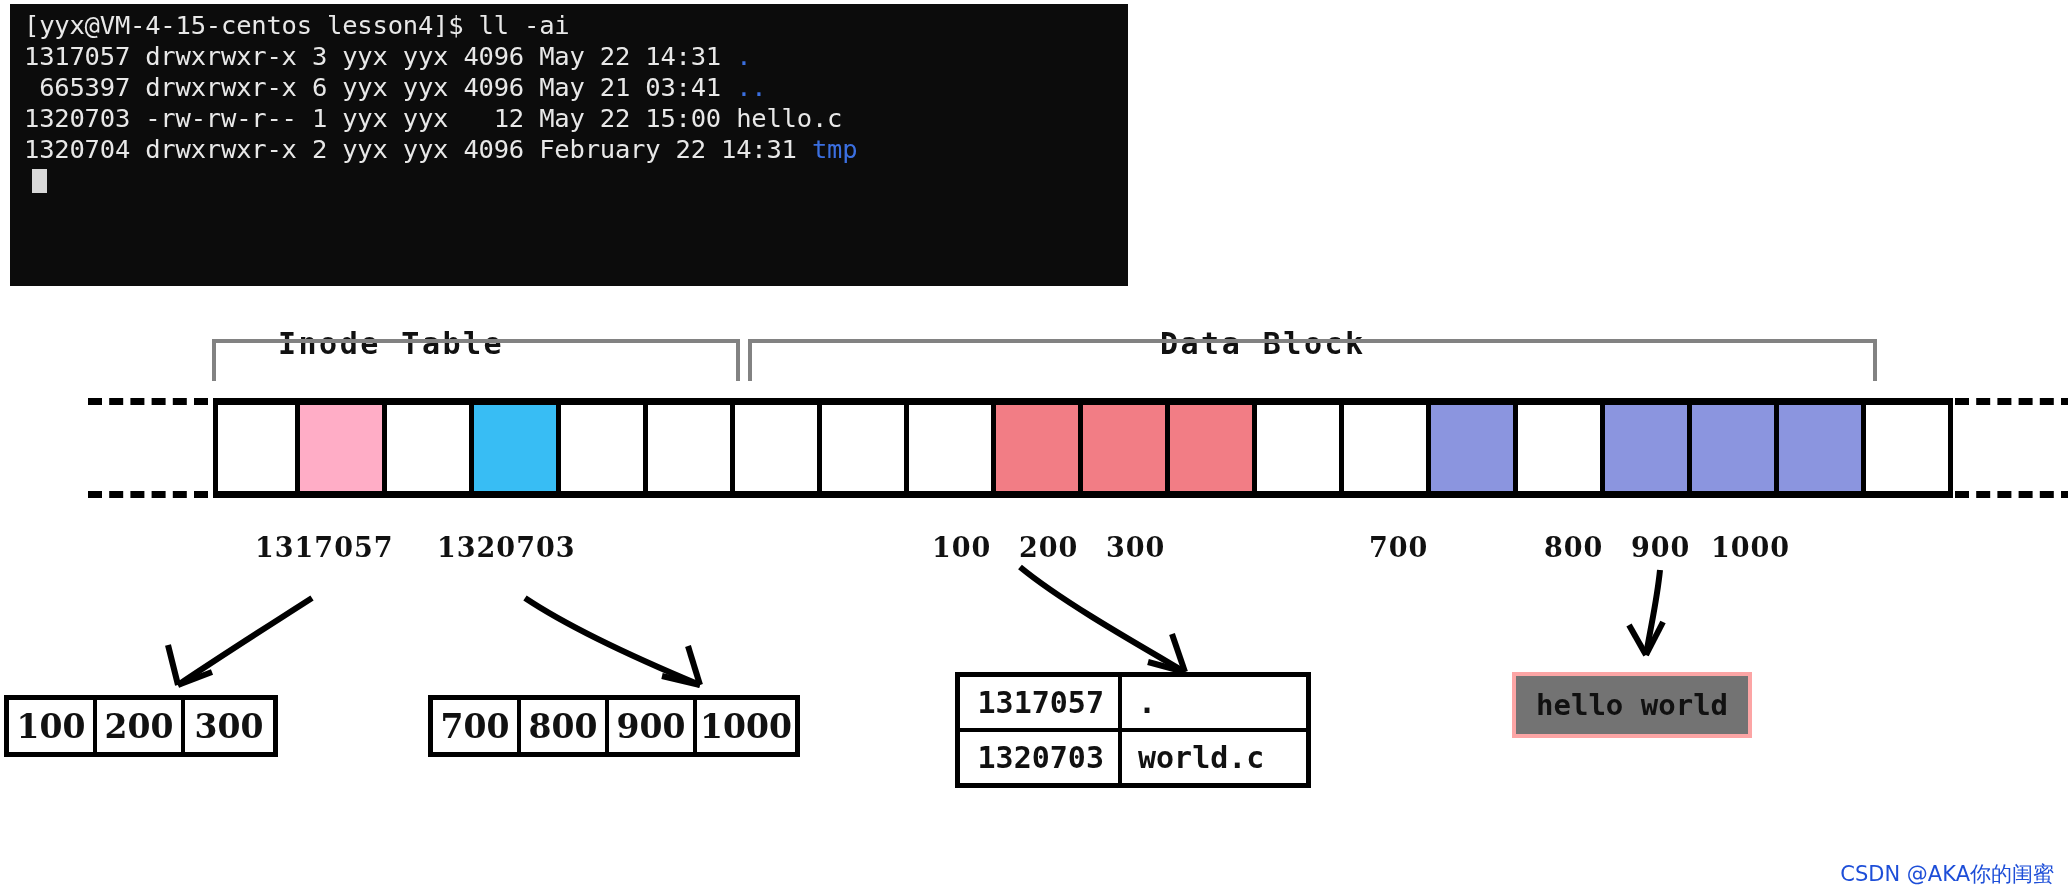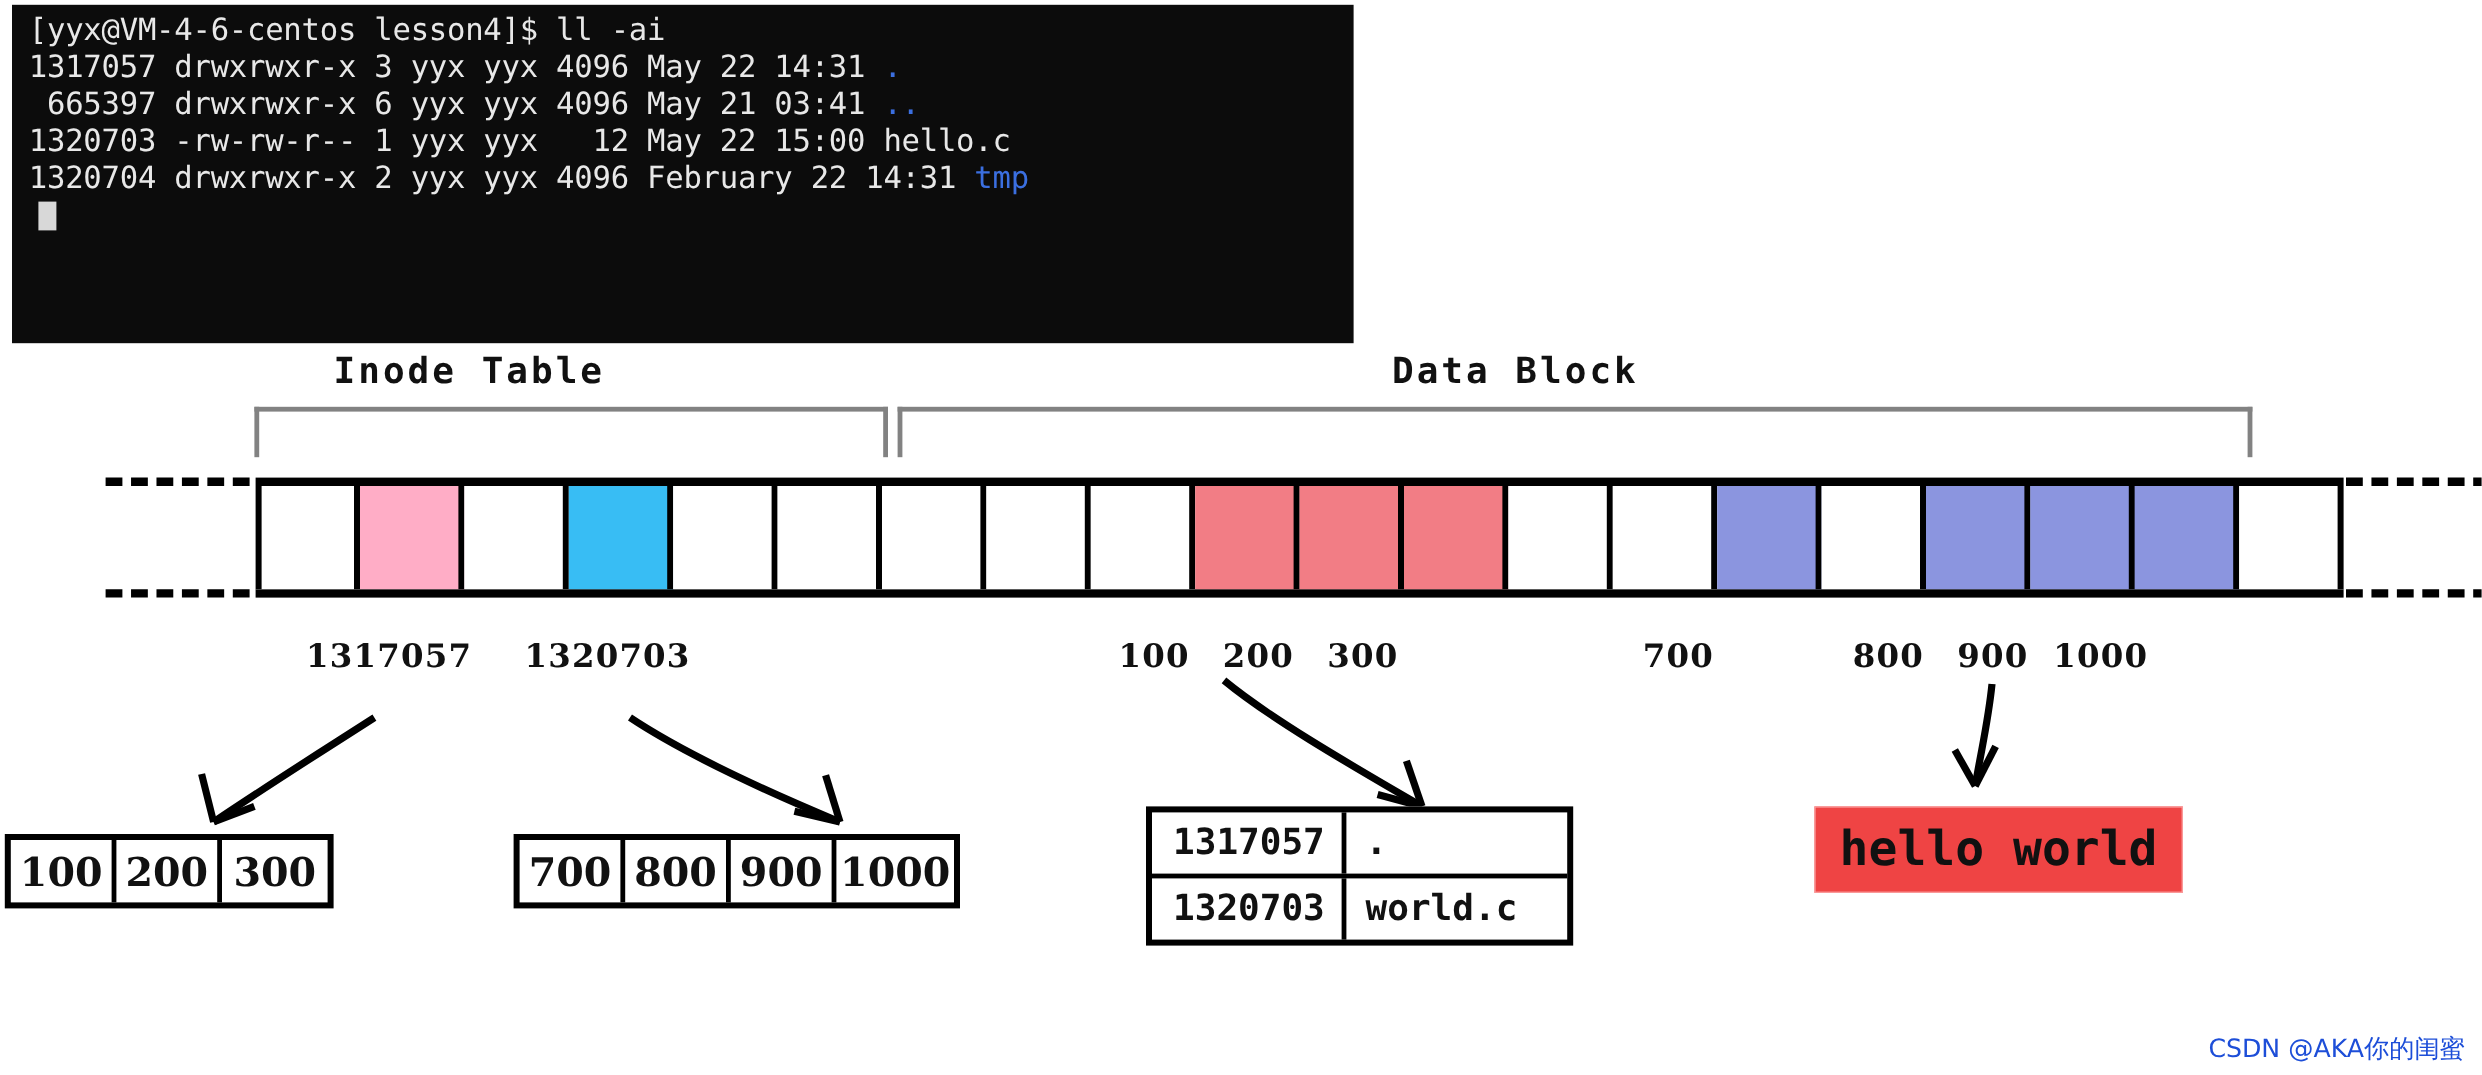--- a/index.html
+++ b/index.html
@@ -12,21 +12,21 @@
   .tline{color:#e8e8e8;font-size:25.5px;line-height:31px;white-space:pre;
          padding-left:14px;font-family:"DejaVu Sans Mono","Liberation Mono",monospace;
          letter-spacing:-0.2px;}
   .blue{color:#3b6fe0;}
   .cursorblk{display:inline-block;width:15px;height:24px;background:#d8d8d8;
              vertical-align:-4px;margin-left:8px;}
 
   
   .seclabel{position:absolute;font-size:30px;font-weight:bold;color:#111;
             letter-spacing:2.5px;white-space:nowrap;
-            font-family:"DejaVu Sans Mono","Liberation Mono",monospace;}
+            font-family:"DejaVu Sans Mono","Liberation Mono",monospace;margin-top:34px;}
 
   
   .bracket{position:absolute;height:42px;border:4px solid #828282;
            border-bottom:none;box-sizing:border-box;}
 
   
   #strip{position:absolute;left:213px;top:398px;height:100px;
          border-top:7px solid #000;border-bottom:7px solid #000;
          display:flex;box-sizing:border-box;}
   .cell{width:87px;height:100%;border-right:5px solid #000;box-sizing:border-box;background:#fff;}
@@ -57,36 +57,36 @@
   #dirtable .drow:last-child{border-bottom:none;}
   #dirtable .dino{width:162px;padding:8px 14px 8px 0;text-align:right;
                   border-right:4px solid #000;font-size:30px;font-weight:bold;
                   color:#111;box-sizing:border-box;
                   font-family:"DejaVu Sans Mono","Liberation Mono",monospace;}
   #dirtable .dname{width:184px;padding:8px 0 8px 16px;font-size:30px;font-weight:bold;
                    color:#111;box-sizing:border-box;
                    font-family:"DejaVu Sans Mono","Liberation Mono",monospace;}
 
   
-  #helloworld{position:absolute;border:1px solid #fca5a5;background:#ef4444;
-              font-size:40px;font-weight:bold;color:#111;padding:12px 20px;
+  #helloworld{position:absolute;border:4px solid #fca5a5;background:#737373;
+              font-size:29px;font-weight:bold;color:#111;padding:12px 20px;
               box-sizing:border-box;white-space:nowrap;
               font-family:"DejaVu Sans Mono","Liberation Mono",monospace;}
 
   
   #watermark{position:absolute;right:14px;bottom:8px;color:#1d4ed8;font-size:21px;
              font-family:"DejaVu Sans","Liberation Sans",sans-serif;white-space:nowrap;}
 
   #arrows{position:absolute;left:0;top:0;width:2068px;height:896px;pointer-events:none;}
 </style>
 </head>
 <body>
 
 <div id="terminal">
-  <div class="tline"><span>[yyx@VM-4-6-centos lesson4]$ ll -ai</span></div>
+  <div class="tline"><span>[yyx@VM-4-15-centos lesson4]$ ll -ai</span></div>
   <div class="tline"><span>1317057 drwxrwxr-x 3 yyx yyx 4096 May 22 14:31 </span><span class="blue">.</span></div>
   <div class="tline"><span> 665397 drwxrwxr-x 6 yyx yyx 4096 May 21 03:41 </span><span class="blue">..</span></div>
   <div class="tline"><span>1320703 -rw-rw-r-- 1 yyx yyx   12 May 22 15:00 hello.c</span></div>
   <div class="tline"><span>1320704 drwxrwxr-x 2 yyx yyx 4096 February 22 14:31 </span><span class="blue">tmp</span></div>
   <div class="tline"><span class="cursorblk"></span></div>
 </div>
 
 <div class="seclabel" style="left:278px;top:292px;">Inode Table</div>
 <div class="seclabel" style="left:1160px;top:292px;">Data Block</div>
 

